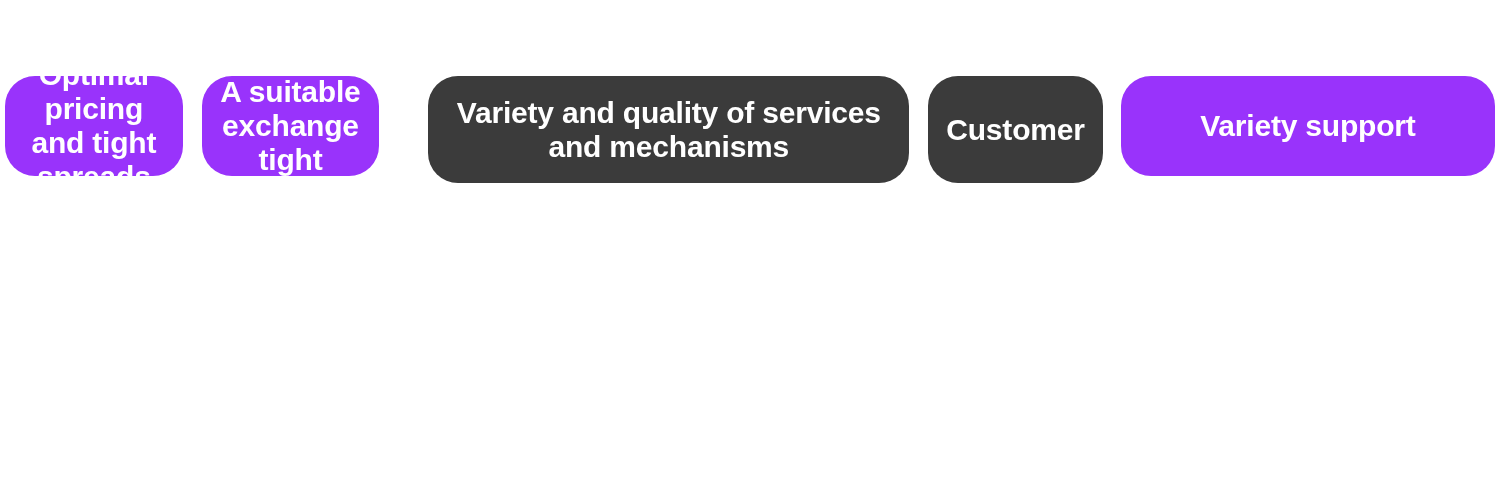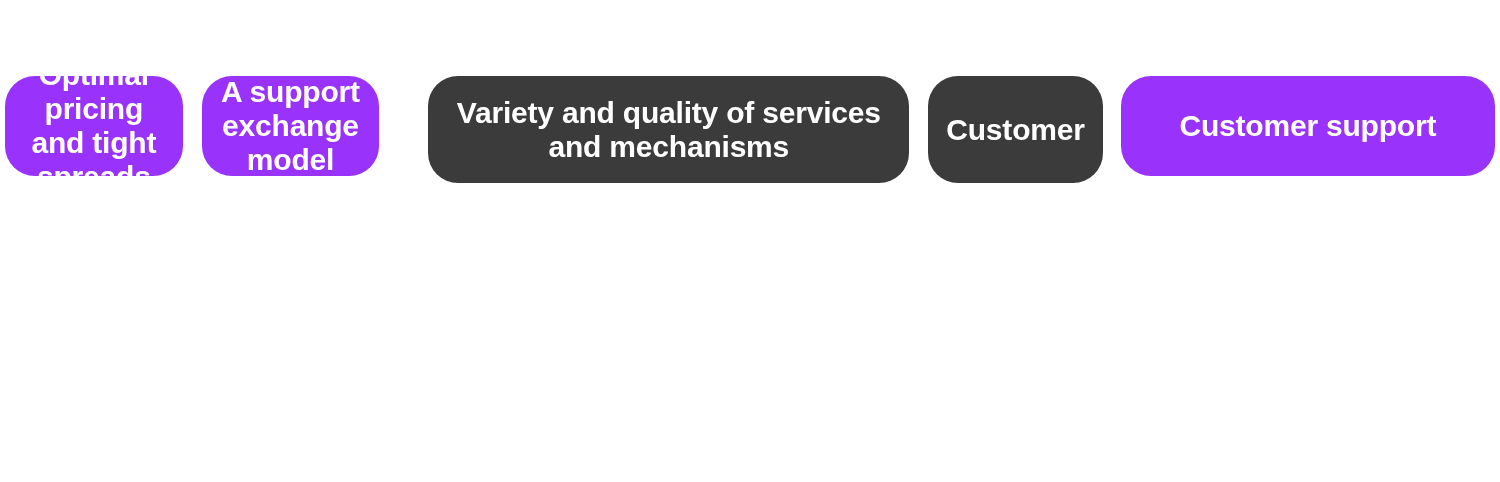--- a/index.html
+++ b/index.html
@@ -76,32 +76,32 @@
 </head>
 <body>
 
 <div class="board">
 
   <div class="row row-1">
     <div class="card card-accent">
       <span class="card-label">Optimal pricing and tight spreads</span>
     </div>
     <div class="card card-accent">
-      <span class="card-label">A support exchange model</span>
+      <span class="card-label">A suitable exchange tight</span>
     </div>
   </div>
 
   <div class="row row-2">
     <div class="card card-dark col-a">
       <span class="card-label">Variety and quality of services and mechanisms</span>
     </div>
     <div class="card card-dark col-c">
       <span class="card-label">Customer</span>
     </div>
   </div>
 
   <div class="row row-3">
     <div class="card card-accent">
-      <span class="card-label">Customer support</span>
+      <span class="card-label">Variety support</span>
     </div>
   </div>
 
 </div>
 
 </body></html>

